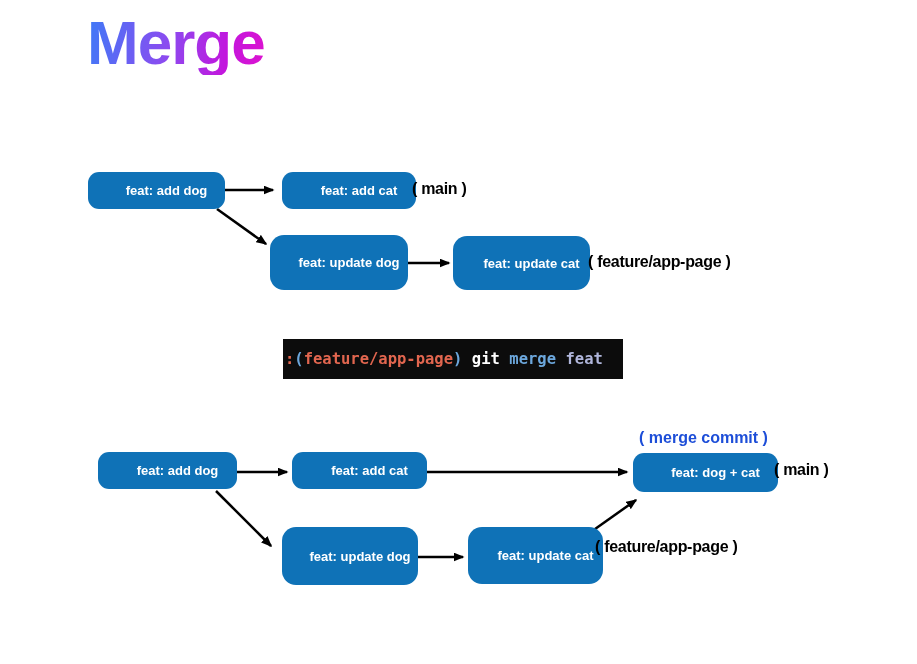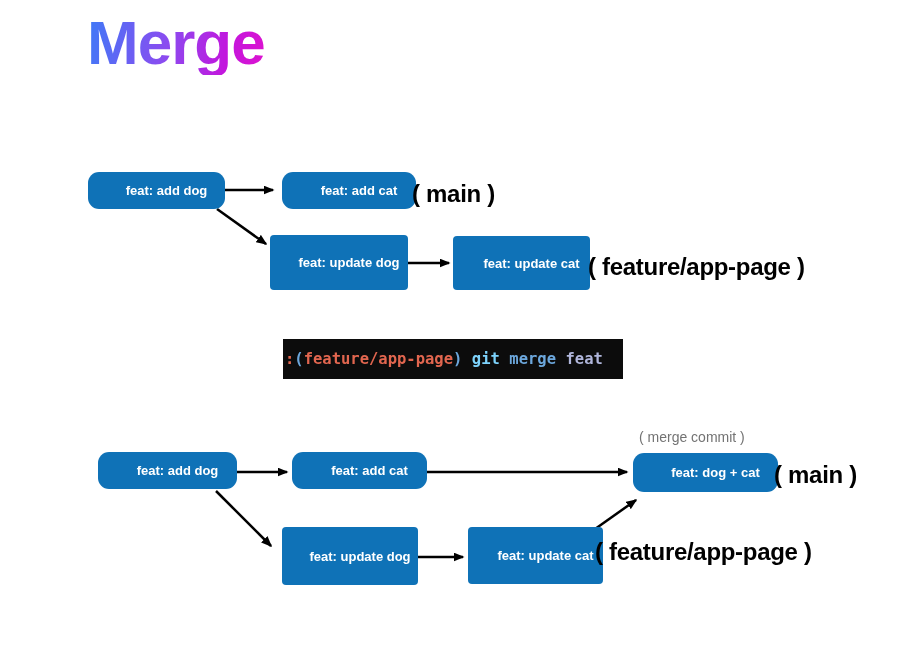--- a/index.html
+++ b/index.html
@@ -35,55 +35,55 @@
     justify-content: center;
     background: #0f72b7;
     color: #ffffff;
     font-weight: bold;
     font-size: 13px;
     border-radius: 11px;
     text-align: center;
     white-space: nowrap;
     padding-left: 20px;
   }
-  .commit.tall { border-radius: 4px; text-align: center; }
+  .commit.tall { border-radius: 14px; text-align: center; }
   .branch-label {
     position: absolute;
     color: #000000;
     font-weight: bold;
-    font-size: 24px;
+    font-size: 16px;
     letter-spacing: -0.3px;
     white-space: nowrap;
   }
   .note-label {
     position: absolute;
-    color: #737373;
-    font-weight: normal;
-    font-size: 14px;
+    color: #1d4ed8;
+    font-weight: bold;
+    font-size: 16px;
     white-space: nowrap;
   }
   .terminal {
     position: absolute;
     left: 238px;
     top: 339px;
     width: 340px;
     height: 40px;
     background: #0c0c0c;
     display: flex;
     align-items: center;
     padding-left: 2px;
     box-sizing: border-box;
     font-family: "DejaVu Sans Mono", monospace;
     font-size: 15.5px;
     font-weight: bold;
     white-space: pre;
   }
   .t-red { color: #e2664f; }
   .t-blue { color: #6ca7dc; }
-  .t-green { color: #7dd3fc; }
+  .t-green { color: #ffffff; }
   .t-lav { color: #b0b6db; }
   .gap { margin-left: 9.5px; }
 </style>
 </head>
 <body>
 
 <div class="canvas">
 
   <h1 class="title">Merge</h1>
 

